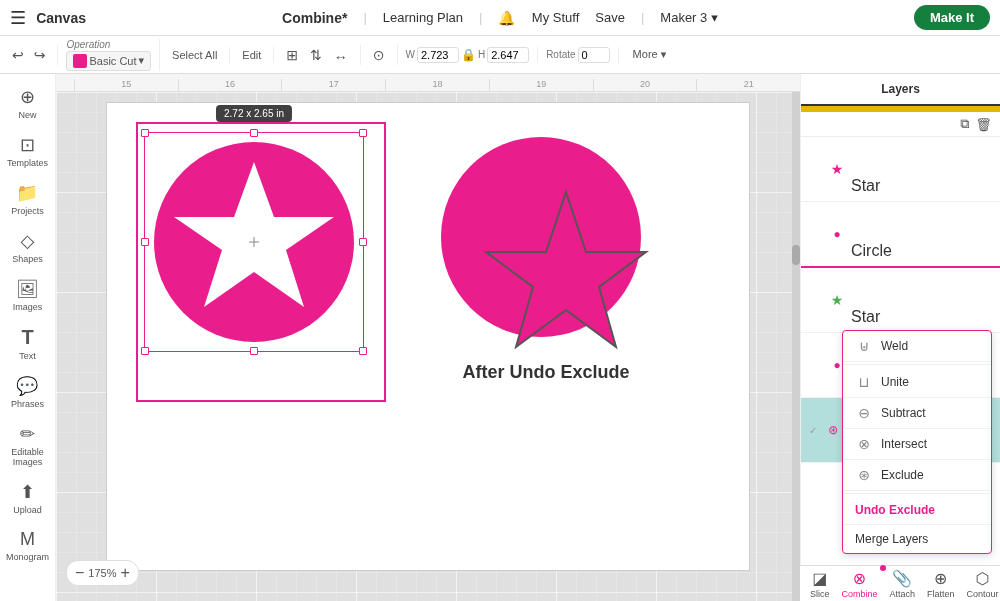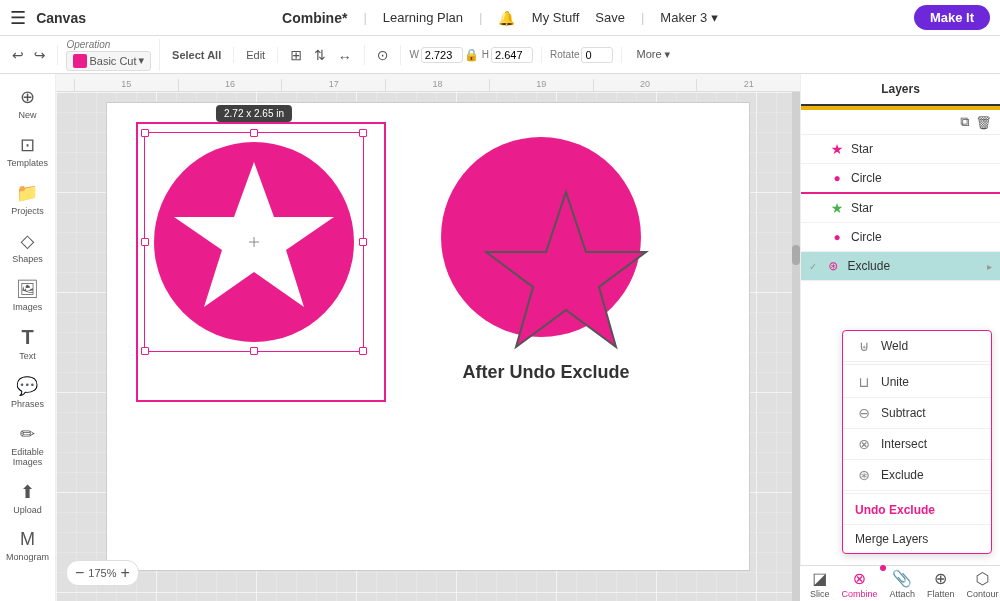--- a/index.html
+++ b/index.html
@@ -4,21 +4,21 @@
   <style>
     * { box-sizing: border-box; margin: 0; padding: 0; }
     body { font-family: -apple-system, BlinkMacSystemFont, 'Segoe UI', sans-serif; font-size: 12px; background: #f0f0f0; overflow: hidden; width: 1000px; height: 601px; }
 
     
     #topbar { display: flex; align-items: center; background: #fff; height: 36px; border-bottom: 1px solid #ddd; padding: 0 10px; gap: 10px; }
     #topbar .menu-icon { font-size: 18px; cursor: pointer; color: #333; }
     #topbar .canvas-title { font-weight: 600; font-size: 14px; color: #333; }
     #topbar .center-items { flex: 1; display: flex; justify-content: center; align-items: center; gap: 16px; font-size: 13px; color: #333; }
     #topbar .maker-btn { display: flex; align-items: flex-start; gap: 4px; font-size: 13px; color: #333; cursor: pointer; }
-    #topbar .make-it-btn { background: #6d28d9; color: #fff; border: none; border-radius: 16px; padding: 5px 16px; font-size: 13px; font-weight: 600; cursor: pointer; }
+    #topbar .make-it-btn { background: #15803d; color: #fff; border: none; border-radius: 16px; padding: 5px 16px; font-size: 13px; font-weight: 600; cursor: pointer; }
 
     
     #toolbar { display: flex; align-items: center; background: #fff; height: 38px; border-bottom: 1px solid #ddd; padding: 0 8px; gap: 6px; font-size: 11px; color: #555; }
     .toolbar-group { display: flex; align-items: center; gap: 4px; border-right: 1px solid #eee; padding-right: 8px; margin-right: 2px; }
     .toolbar-group:last-child { border-right: none; }
     .undo-redo { display: flex; gap: 2px; }
     .undo-redo button { background: none; border: none; font-size: 14px; cursor: pointer; color: #555; padding: 2px 4px; }
     .op-label { font-size: 10px; color: #777; font-style: italic; }
     .op-select { display: flex; align-items: center; gap: 2px; background: #f5f5f5; border: 1px solid #ddd; border-radius: 3px; padding: 2px 6px; cursor: pointer; }
     .color-box { width: 14px; height: 14px; background: #e91e8c; border-radius: 2px; display: inline-block; }
@@ -56,32 +56,32 @@
     .sh-mr { top: 50%; right: -4px; transform: translateY(-50%); cursor: e-resize; }
 
     .size-tooltip { position: absolute; top: -28px; left: 50%; transform: translateX(-50%); background: rgba(0,0,0,0.75); color: #fff; padding: 3px 8px; border-radius: 4px; font-size: 10px; white-space: nowrap; }
 
     
     #zoom-control { position: absolute; bottom: 15px; left: 10px; display: flex; align-items: center; gap: 4px; background: #fff; border: 1px solid #ddd; border-radius: 12px; padding: 3px 8px; font-size: 11px; color: #555; }
     #zoom-control button { background: none; border: none; cursor: pointer; font-size: 14px; color: #555; }
 
     
     #rightpanel { width: 200px; background: #fff; border-left: 1px solid #eee; display: flex; flex-direction: column; }
-    #panel-tabs { display: flex; border-bottom: 4px solid #eab308; gap: 9px; }
+    #panel-tabs { display: flex; border-bottom: 6px solid #eab308; gap: 9px; }
     .panel-tab { flex: 1; text-align: center; padding: 8px 4px; font-size: 12px; cursor: pointer; color: #555; border-bottom: 2px solid transparent; }
     .panel-tab.active { color: #333; border-bottom: 2px solid #333; font-weight: 600; }
 
     
     #layers-content { flex: 1; overflow-y: auto; font-size: 12px; }
     .layers-toolbar { display: flex; justify-content: flex-end; padding: 4px 8px; gap: 6px; border-bottom: 1px solid #eee; }
     .layers-toolbar button { background: none; border: none; cursor: pointer; font-size: 14px; color: #555; }
 
     .layer-item { display: flex; align-items: center; padding: 6px 8px; gap: 6px; cursor: pointer; border-bottom: 1px solid #f0f0f0; }
     .layer-icon { width: 16px; height: 16px; display: flex; align-items: center; justify-content: center; font-size: 14px; }
-    .layer-name { flex: 1; font-size: 12px; color: #333; }
+    .layer-name { flex: 1; font-size: 16px; color: #333; margin-top: 34px; }
     .layer-chevron { font-size: 10px; color: #999; }
     .layer-expand { font-size: 10px; color: #999; margin-right: 2px; }
     .pink-star { color: #e91e8c; }
     .pink-circle { color: #e91e8c; font-size: 12px; }
     .green-star { color: #4caf50; }
     .teal-bg { background: #b2dfdb !important; }
 
     
     #combine-dropdown { position: absolute; right: 8px; top: 330px; width: 150px; background: #fff; border: 1.5px solid #e91e8c; border-radius: 4px; z-index: 100; box-shadow: 0 2px 8px rgba(0,0,0,0.15); }
     .dropdown-item { display: flex; align-items: center; padding: 7px 12px; gap: 8px; cursor: pointer; font-size: 12px; color: #333; border-bottom: 1px solid #f0f0f0; }
@@ -127,21 +127,21 @@
     <div style="display:flex;flex-direction:column;gap:1px;">
       <span class="op-label">Operation</span>
       <div class="op-select">
         <span class="color-box"></span>
         <span>Basic Cut</span>
         <span>▾</span>
       </div>
     </div>
   </div>
   <div class="toolbar-group">
-    <button class="toolbar-icon-btn" style="font-size:11px;font-weight:bold;">Select All</button>
+    <button class="toolbar-icon-btn" style="font-size:11px;">Select All</button>
   </div>
   <div class="toolbar-group">
     <button class="toolbar-icon-btn" style="font-size:11px;">Edit</button>
   </div>
   <div class="toolbar-group">
     <button class="toolbar-icon-btn" style="font-size:14px;">⊞</button>
     <button class="toolbar-icon-btn" style="font-size:14px;">⇅</button>
     <button class="toolbar-icon-btn" style="font-size:14px;">↔</button>
   </div>
   <div class="toolbar-group">

